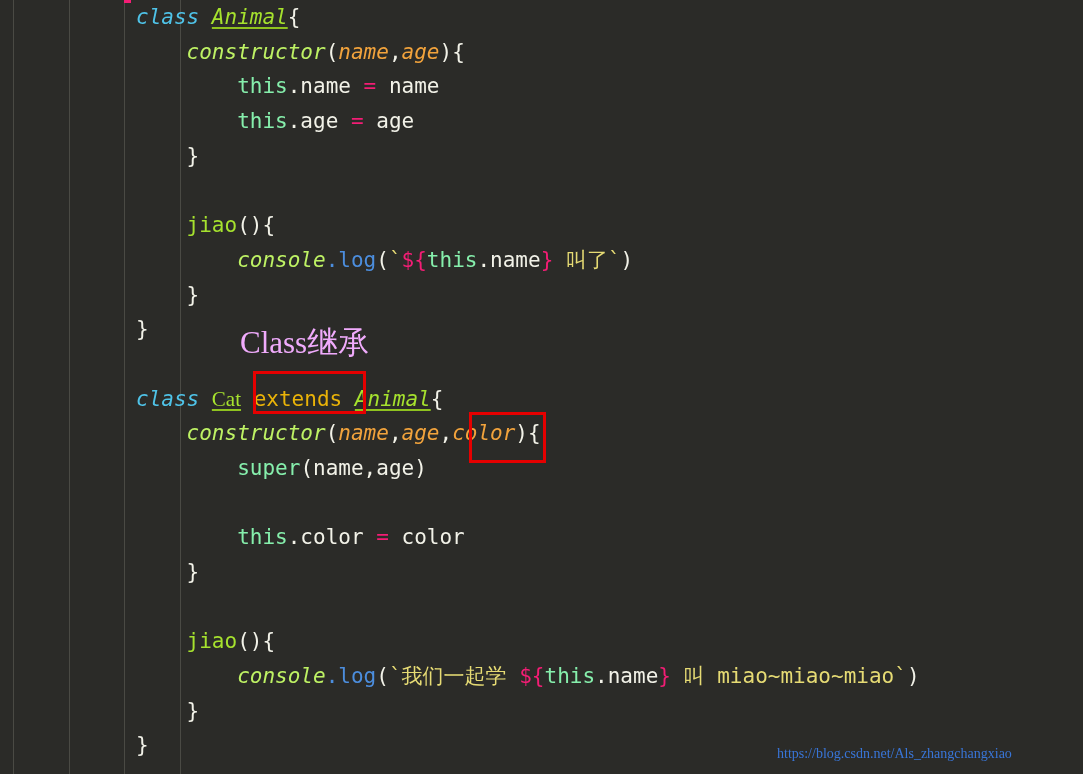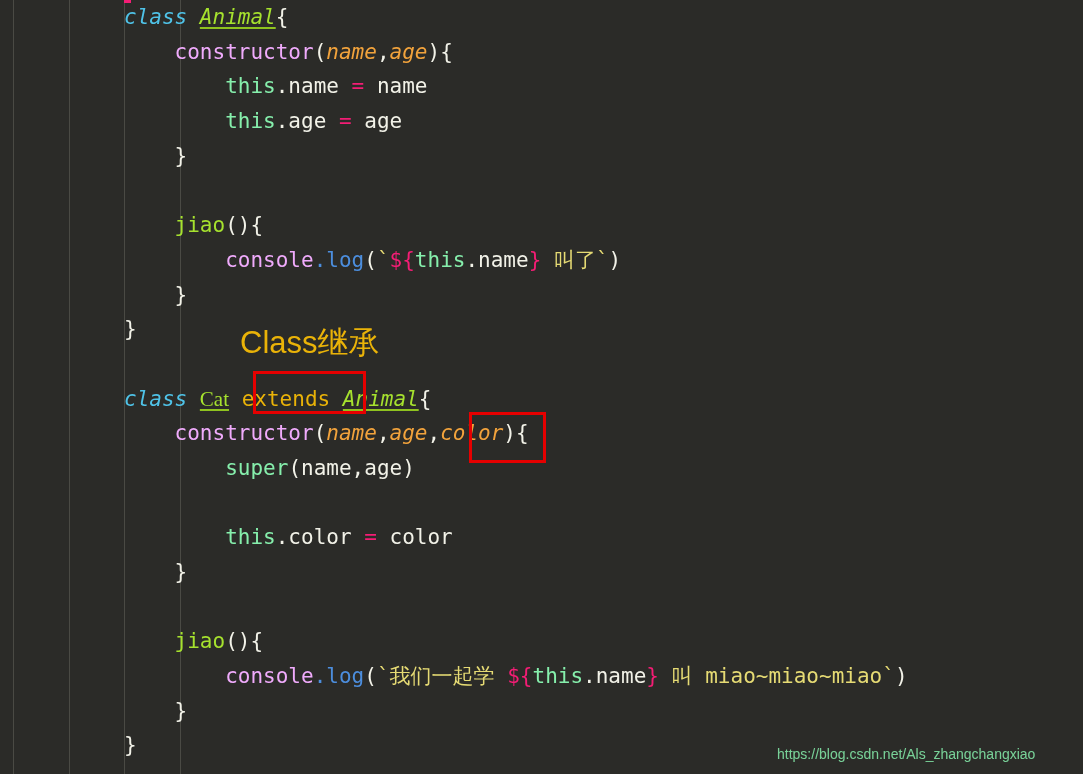--- a/index.html
+++ b/index.html
@@ -20,21 +20,21 @@
   
   .guide {
     position: absolute;
     width: 1px;
     background: #4a4a44;
   }
 
   
   #code {
     position: absolute;
-    left: 0;
+    left: 12px;
     top: 0;
     margin: 0;
     padding: 0;
     font-family: "DejaVu Sans Mono", "Liberation Mono", monospace;
     font-size: 21px;
     line-height: 34.7px;
     color: #f2f2e8;
     white-space: pre;
     letter-spacing: 0px;
   }
@@ -45,52 +45,52 @@
   }
 
   
   .kw      { color: #4fc3e8; font-style: italic; }           
   .cls     { color: #a6e22e; font-style: italic;
              text-decoration: underline; text-decoration-color:#8fc31f;
              text-underline-offset: 3px; }                    
   .clsname { color: #a6e22e;
              text-decoration: underline; text-decoration-color:#8fc31f;
              text-underline-offset: 3px; font-family: Liberation Serif, serif; }                    
-  .fn      { color: #f0abfc; }            
+  .fn      { color: #bef264; font-style: italic; }            
   .meth    { color: #a6e22e; text-align: center; }                                
   .param   { color: #f2a33c; font-style: italic; }            
   .this    { color: #86efac; }                                
   .prop    { color: #f2f2e8; text-align: right; }
   .op      { color: #f41d75; }                                
   .punc    { color: #f2f2e8; }
   .meth2   { color: #4c8ede; margin-top: 37px; }                                
   .str     { color: #e6db74; }                                
   .ext     { color: #eab308; }                                
 
   
   .redbox {
     position: absolute;
     border: 3px solid #e60000;
     box-sizing: border-box;
     background: transparent;
   }
   #ann-title {
     position: absolute;
-    color: #eab308;
-    font-family: Liberation Sans, sans-serif;
+    color: #f0abfc;
+    font-family: Liberation Serif, serif;
     font-size: 31px;
     line-height: 1;
     white-space: pre;
   }
 
   
   #watermark {
     position: absolute;
-    color: #86efac;
-    font-family: Liberation Sans, sans-serif;
+    color: #3b82f6;
+    font-family: Liberation Serif, serif;
     font-size: 14px;
     white-space: pre;
     opacity: 0.85;
   }
 
   
   #top-sliver {
     position: absolute;
     left: 124px;
     top: 0;

